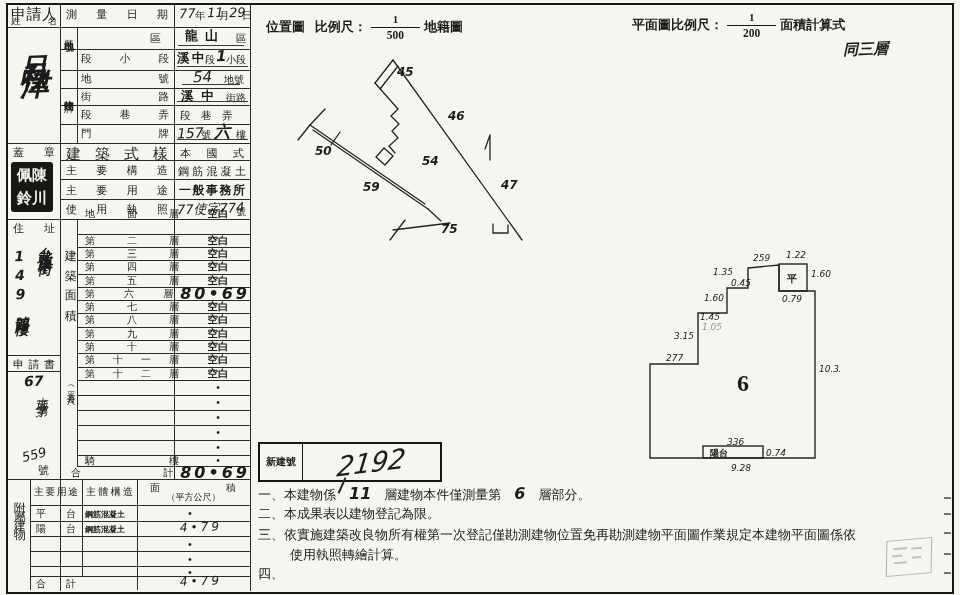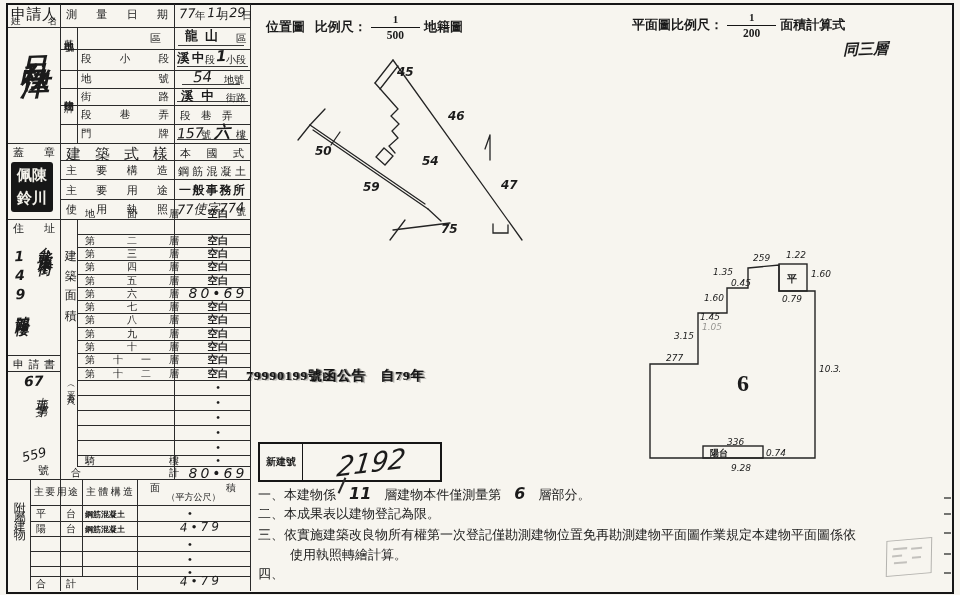--- a/index.html
+++ b/index.html
@@ -11,21 +11,21 @@
   .t{position:absolute;white-space:nowrap;color:#1b1b1b;line-height:1.15}
   .just{display:block;text-align:justify;text-align-last:justify;white-space:normal}
   .ctr{display:block;text-align:center}
   .hand{font-family:"DejaVu Sans",sans-serif;font-style:italic;display:inline-block;transform:rotate(-2deg)}
   .stampb{font-weight:bold}
   .vert{writing-mode:vertical-rl;text-orientation:upright}
   .ul{position:absolute;background:#3a3a3a;height:1px}
   .frow{position:absolute;left:78px;width:172px;height:13px;font-size:10px;line-height:13px;display:flex}
   .flab{width:94px;padding:0 7px;text-align:justify;text-align-last:justify}
   .fval{flex:1;text-align:center;font-weight:bold;font-size:10.5px}
-  .fval.num{font-weight:normal;font-family:"DejaVu Sans",sans-serif;font-style:italic;letter-spacing:3px;font-size:14px}
+  .fval.num{font-weight:bold;font-family:"DejaVu Sans",sans-serif;font-style:italic;letter-spacing:3px;font-size:16px}
   .frac{display:inline-block;text-align:center;vertical-align:middle;line-height:1;margin:0 4px}
   .frac .fn{display:block;font-size:11px;padding:2px 16px;border-bottom:1.5px solid #161616}
   .frac .fd{display:block;font-size:11.5px;font-weight:bold;padding:2px 16px}
   .stampTxt{position:absolute;left:246px;top:367px;width:215px;font-size:13.5px;font-weight:bold;
             line-height:17.5px;letter-spacing:1px;color:#141414;
             text-shadow:1.3px .4px 0 rgba(20,20,20,.6), 2.4px 1px 0 rgba(20,20,20,.22);
             filter:blur(.25px)}
   .seal{position:absolute;left:11px;top:162px;width:42px;height:50px;background:#171717;border-radius:3px;
         color:#f3f1ea;display:flex;flex-wrap:wrap;align-content:center;justify-content:center;
         font-size:15px;line-height:23px;width:42px;text-align:center;font-weight:bold}
@@ -326,21 +326,20 @@
     <text x="87" y="200">336</text>
     <text x="126" y="211">0.74</text>
     <text x="91" y="226">9.28</text>
   </g>
   <text x="147" y="37" font-size="10" font-weight="bold">平</text>
   <text x="70" y="211" font-size="9" font-weight="bold">陽台</text>
   <text x="97" y="146" font-family="Liberation Serif, serif" font-size="24" font-weight="bold">6</text>
 </svg>
 
 <div class="stampTxt">
-  <div>79990199號函公告　自79年</div>
 </div>
 
 <div style="position:absolute;left:258px;top:442px;width:180px;height:36px;border:2px solid #161616;display:flex">
   <div style="width:42px;border-right:1.5px solid #161616;display:flex;align-items:center;justify-content:center;font-size:10px;font-weight:bold">新建號</div>
   <div style="flex:1;display:flex;align-items:center;justify-content:center">
     <span class="hand" style="font-size:27px;transform:rotate(-7deg) skewX(-14deg)">2192</span>
   </div>
 </div>
 
 <div class="t" style="left:258px;top:485px;font-size:13px">

